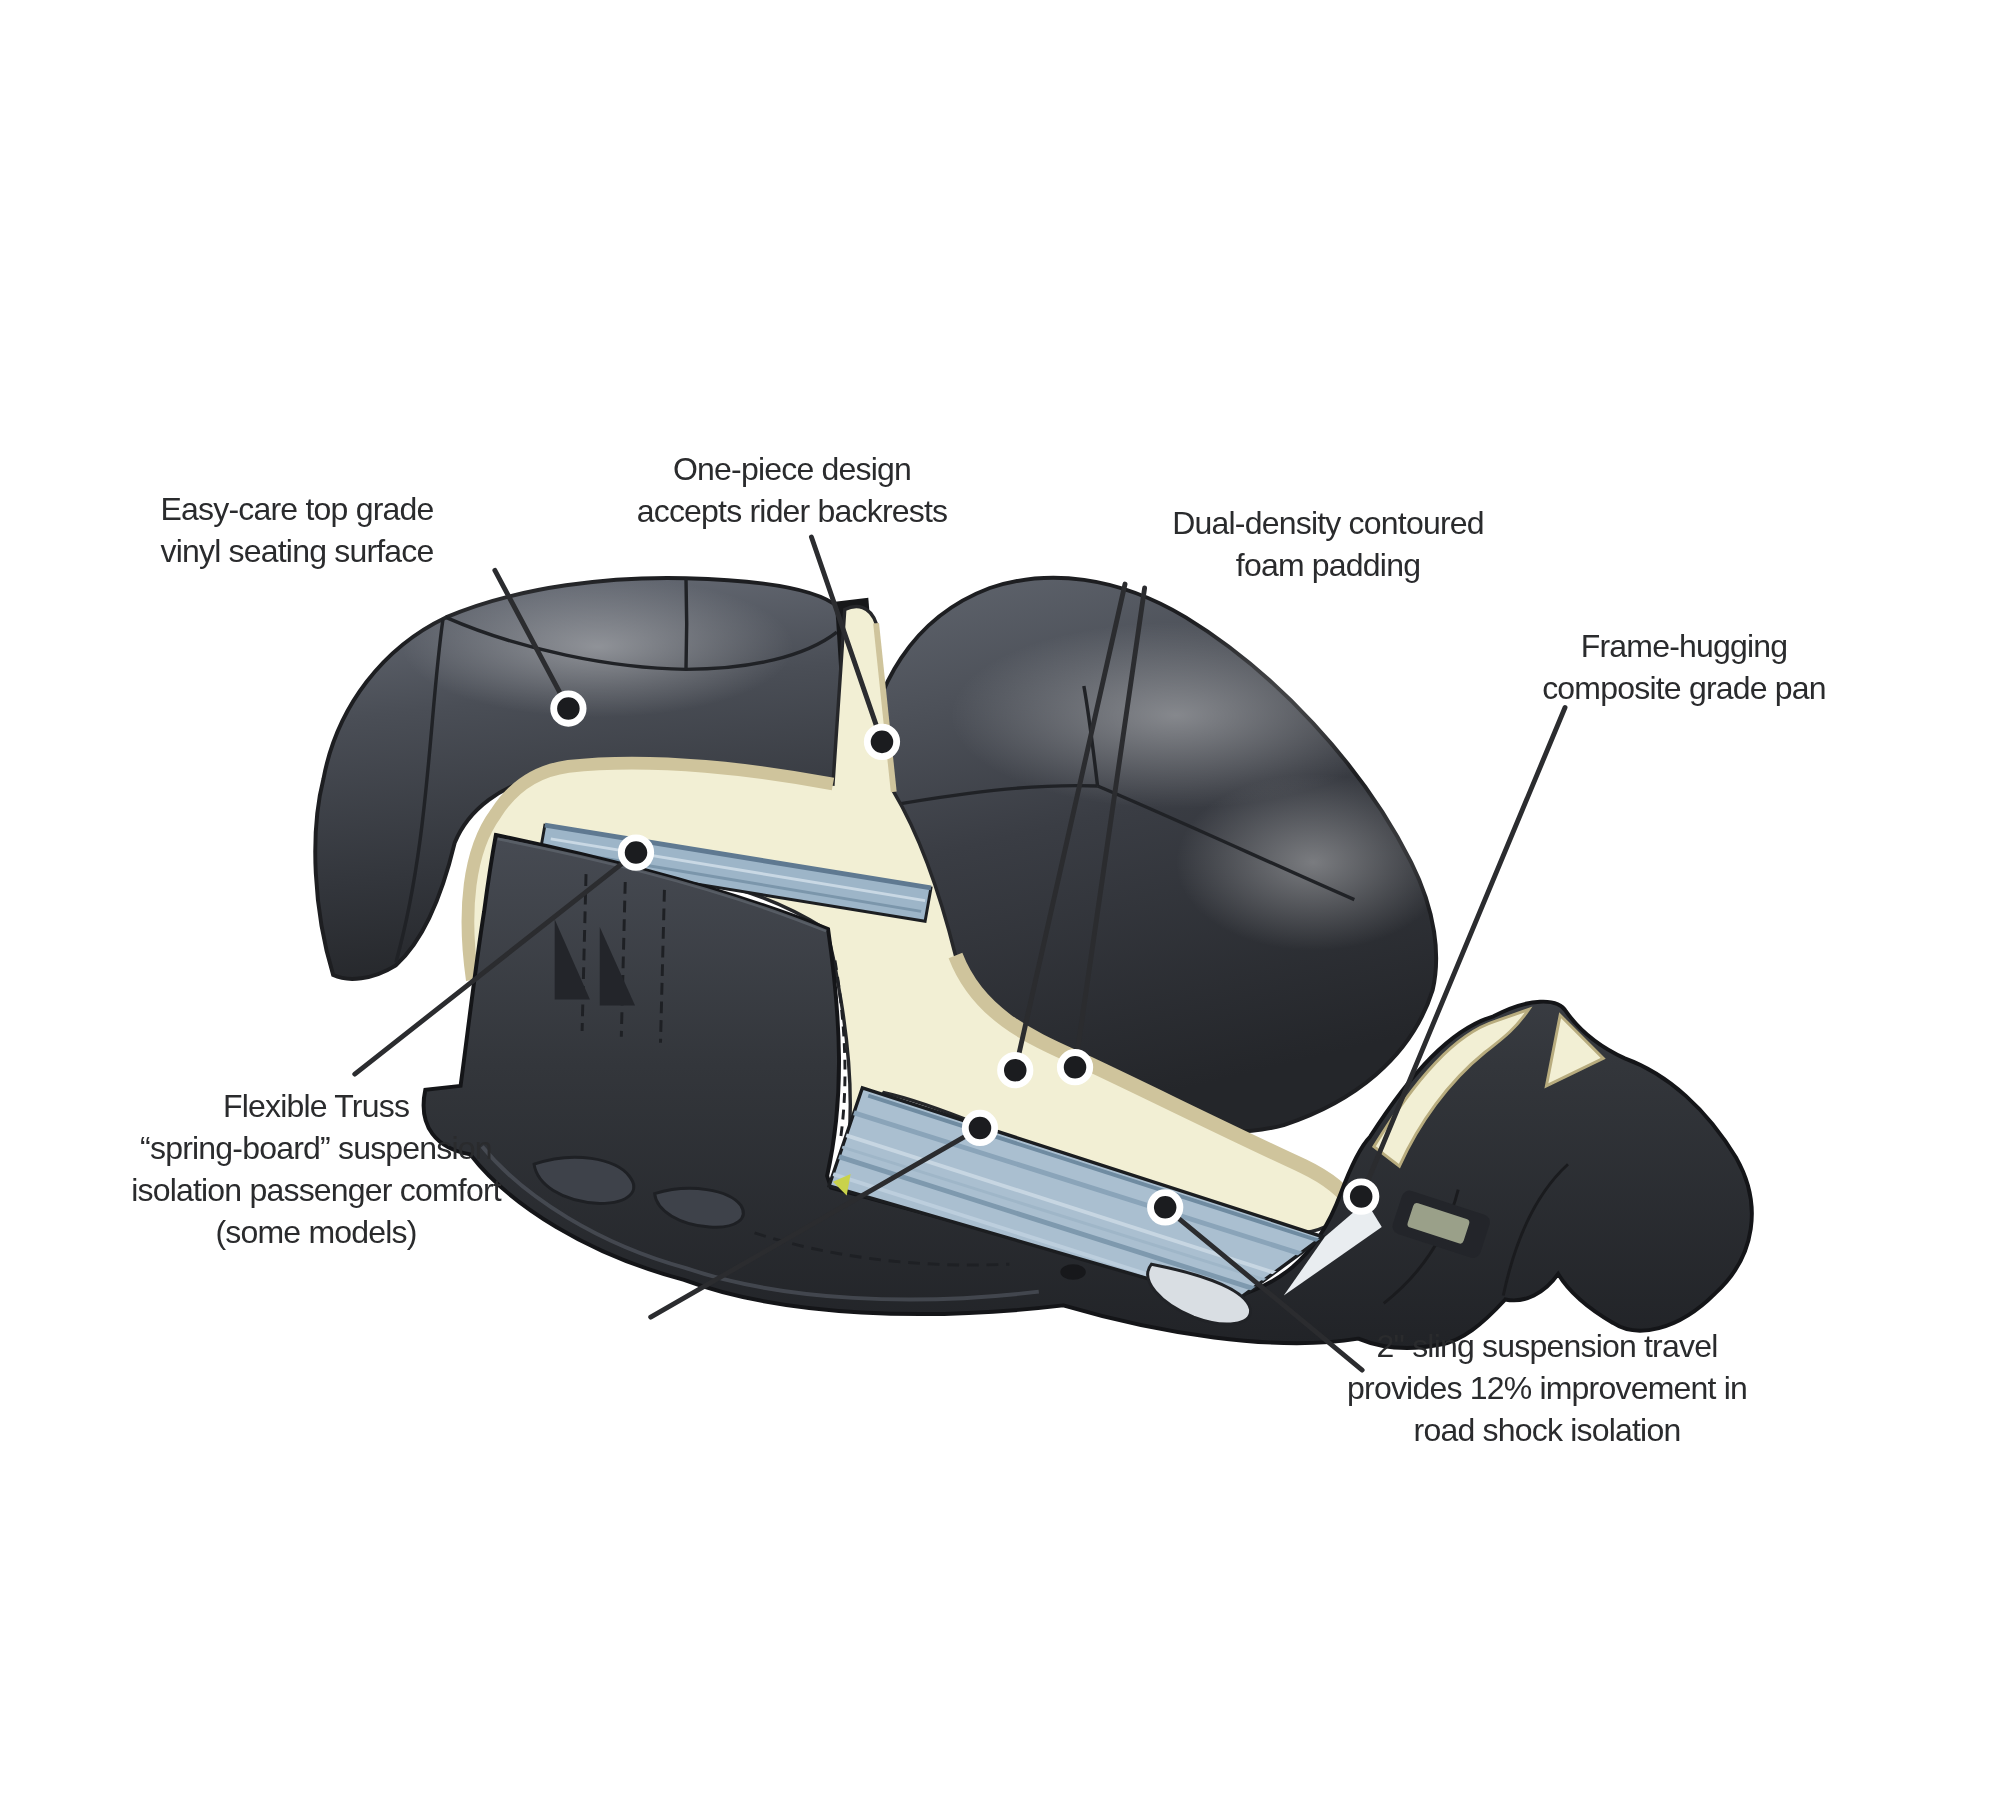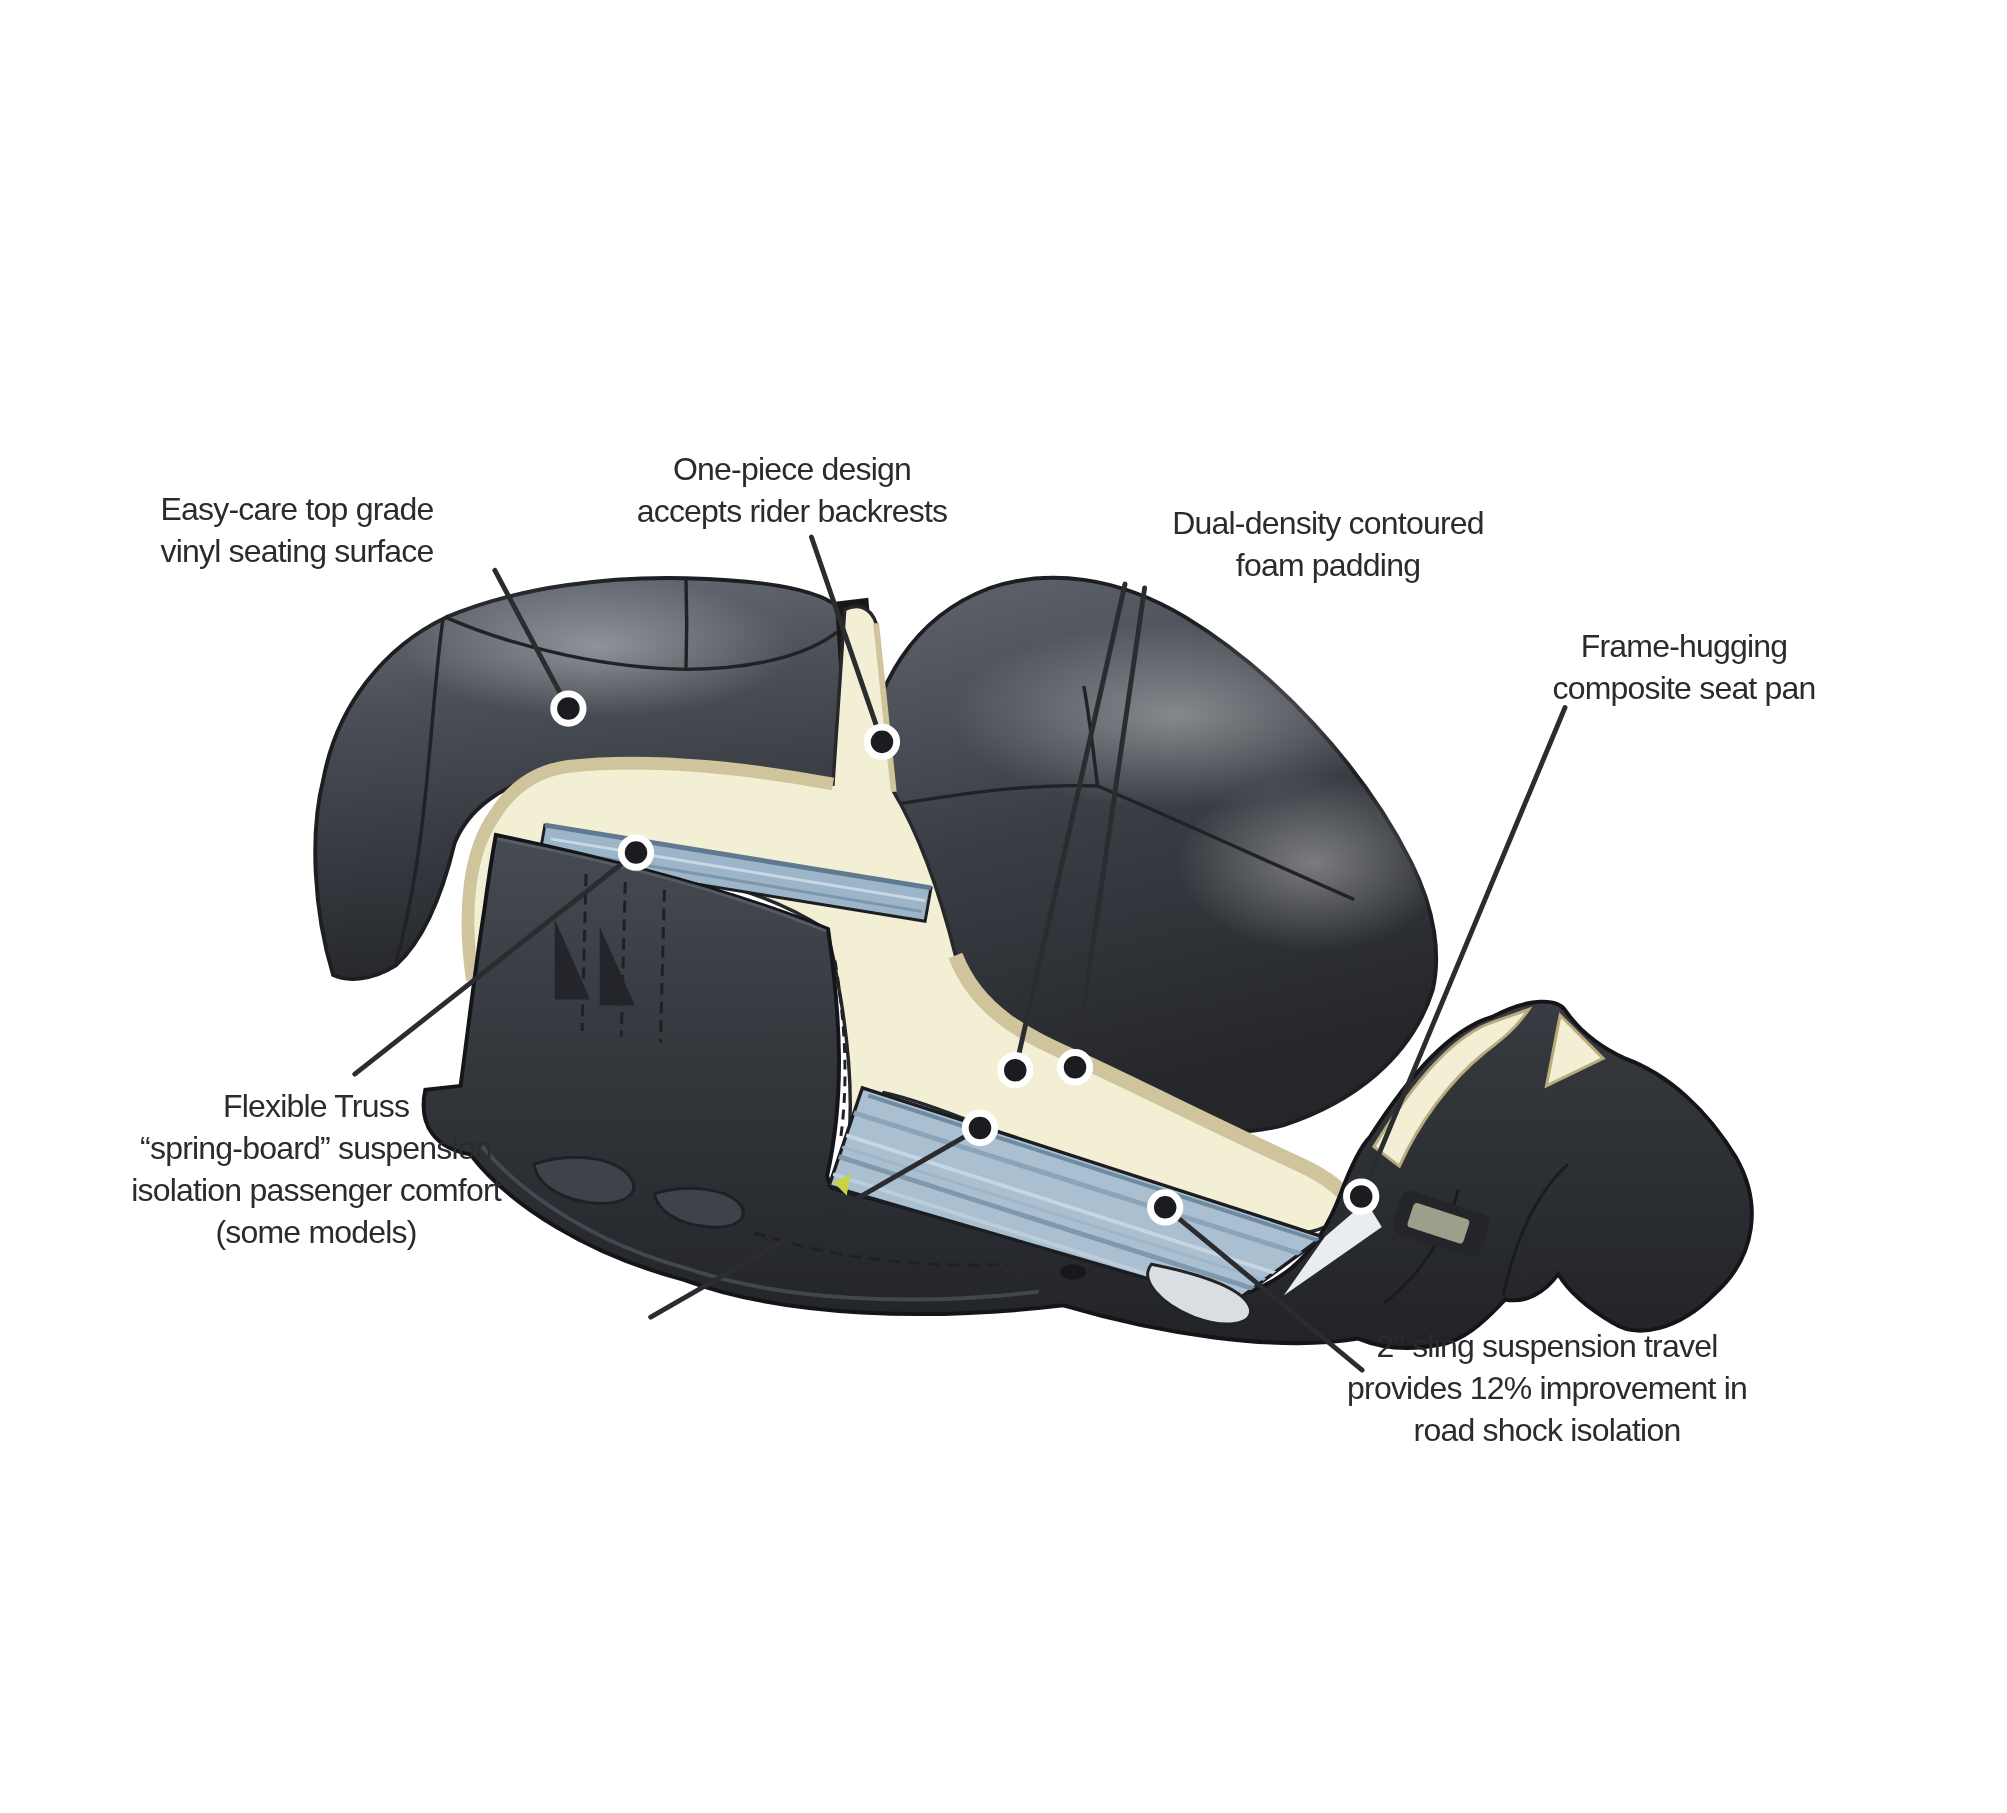--- a/index.html
+++ b/index.html
@@ -169,21 +169,21 @@
       </g>
 </svg>
 
 <div class="callout" style="left: 297px; top: 488px;">Easy-care top grade
 vinyl seating surface</div>
 <div class="callout" style="left: 792px; top: 448px;">One-piece design
 accepts rider backrests</div>
 <div class="callout" style="left: 1284px; top: 502px; margin-left: 44px;">Dual-density contoured
 foam padding</div>
 <div class="callout" style="left: 1684px; top: 625px;">Frame-hugging
-composite seat pan</div>
+composite grade pan</div>
 <div class="callout" style="left: 316px; top: 1085px;">Flexible Truss
 “spring-board” suspension
 isolation passenger comfort
 (some models)</div>
 <div class="callout" style="left: 1547px; top: 1325px;">2" sling suspension travel
 provides 12% improvement in
 road shock isolation</div>
 
 </div>
 

